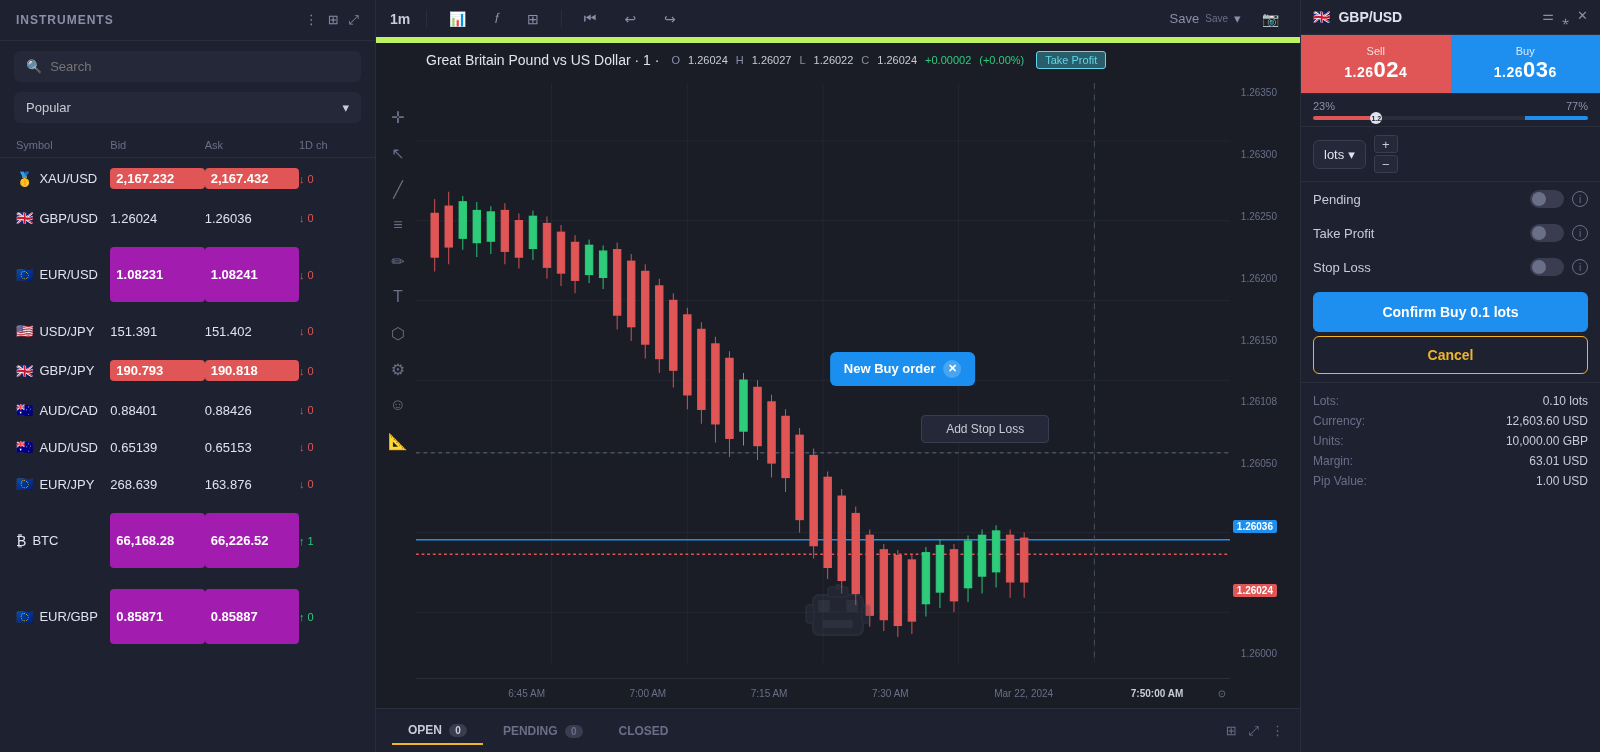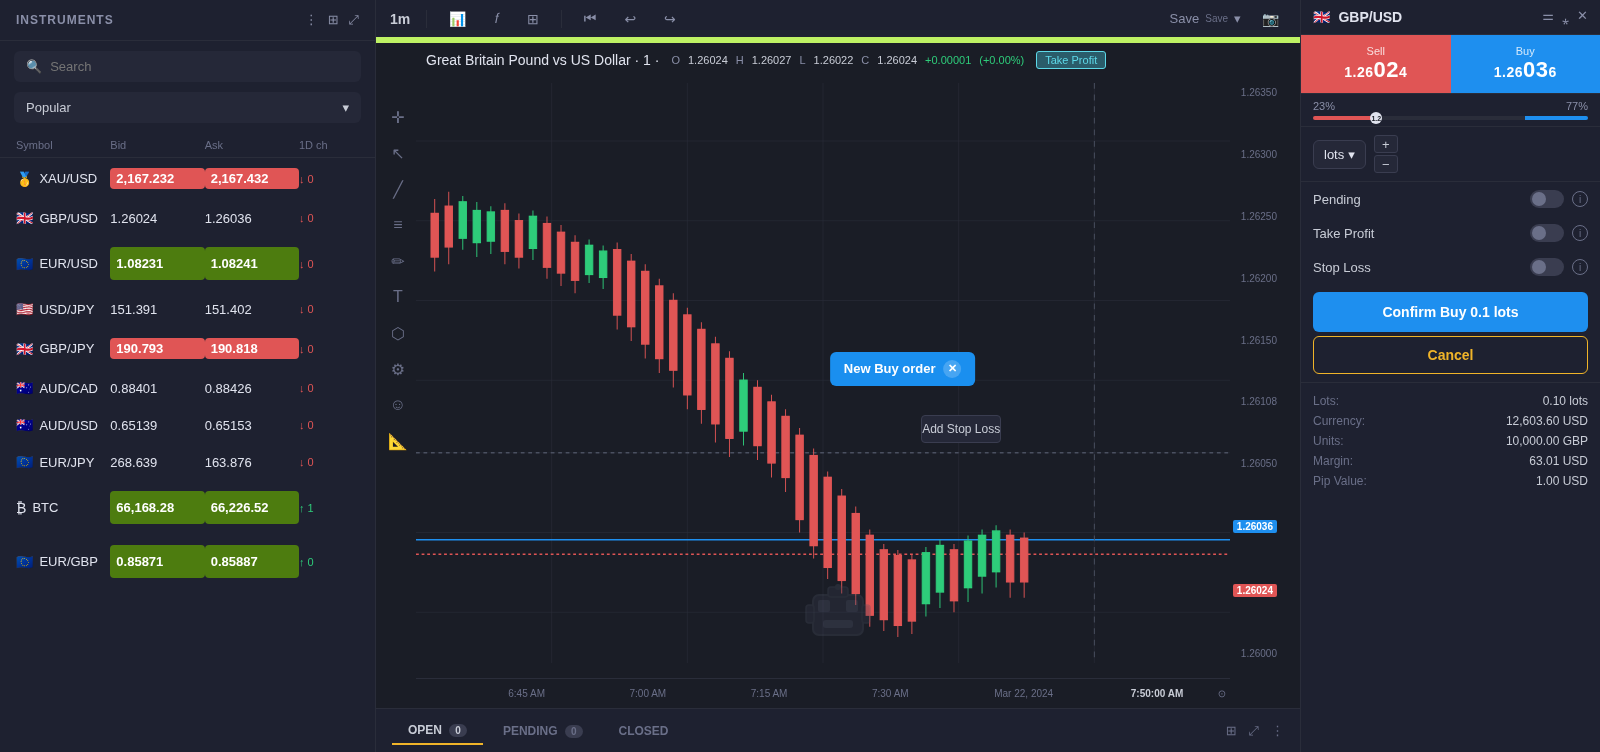--- a/index.html
+++ b/index.html
@@ -96,23 +96,23 @@
     .bid-cell { color: #e0e3ee; }
     .ask-cell { color: #e0e3ee; }
     .price-highlight-red {
       background: #e05555;
       border-radius: 4px;
       padding: 3px 6px;
       color: #fff;
       font-weight: 600;
     }
     .price-highlight-green {
-      background: #4d7c0f;
+      background: #a21caf;
       border-radius: 4px;
-      padding: 9px 6px;
+      padding: 20px 6px;
       color: #fff;
       font-weight: 600;
     }
     .change-cell {
       display: flex;
       align-items: center;
       gap: 3px;
       font-size: 11px;
       color: #e05555;
     }
@@ -292,21 +292,21 @@
       align-items: center;
       justify-content: center;
       font-size: 11px;
     }
     .add-stop-loss-popup {
       position: absolute;
       left: 59%;
       top: 56%;
       background: #252838;
       color: #c8ccd6;
-      padding: 6px 0;
+      padding: 6px 24px;
       border-radius: 4px;
       font-size: 12px;
       z-index: 20;
       border: 1px solid #3a3d50;
     }
 
     
     .bottom-tabs {
       display: flex;
       align-items: center;
@@ -759,21 +759,21 @@
       <span class="chart-symbol-title">Great Britain Pound vs US Dollar · 1 ·</span>
       <div class="chart-ohlc">
         <span>O</span>
         <span class="value">1.26024</span>
         <span>H</span>
         <span class="value">1.26027</span>
         <span>L</span>
         <span class="value">1.26022</span>
         <span>C</span>
         <span class="value">1.26024</span>
-        <span class="change">+0.00001</span>
+        <span class="change">+0.00002</span>
         <span class="change">(+0.00%)</span>
       </div>
       <span class="take-profit-label">Take Profit</span>
     </div>
 
     <svg style="position:absolute;left:40px;top:40px;right:70px;bottom:45px;width:calc(100% - 110px);height:calc(100% - 85px);" viewBox="0 0 870 400" preserveAspectRatio="none">
 
       <line x1="0" y1="40" x2="870" y2="40" stroke="#2a2d3a" stroke-width="0.5"></line>
       <line x1="0" y1="95" x2="870" y2="95" stroke="#2a2d3a" stroke-width="0.5"></line>
       <line x1="0" y1="150" x2="870" y2="150" stroke="#2a2d3a" stroke-width="0.5"></line>

